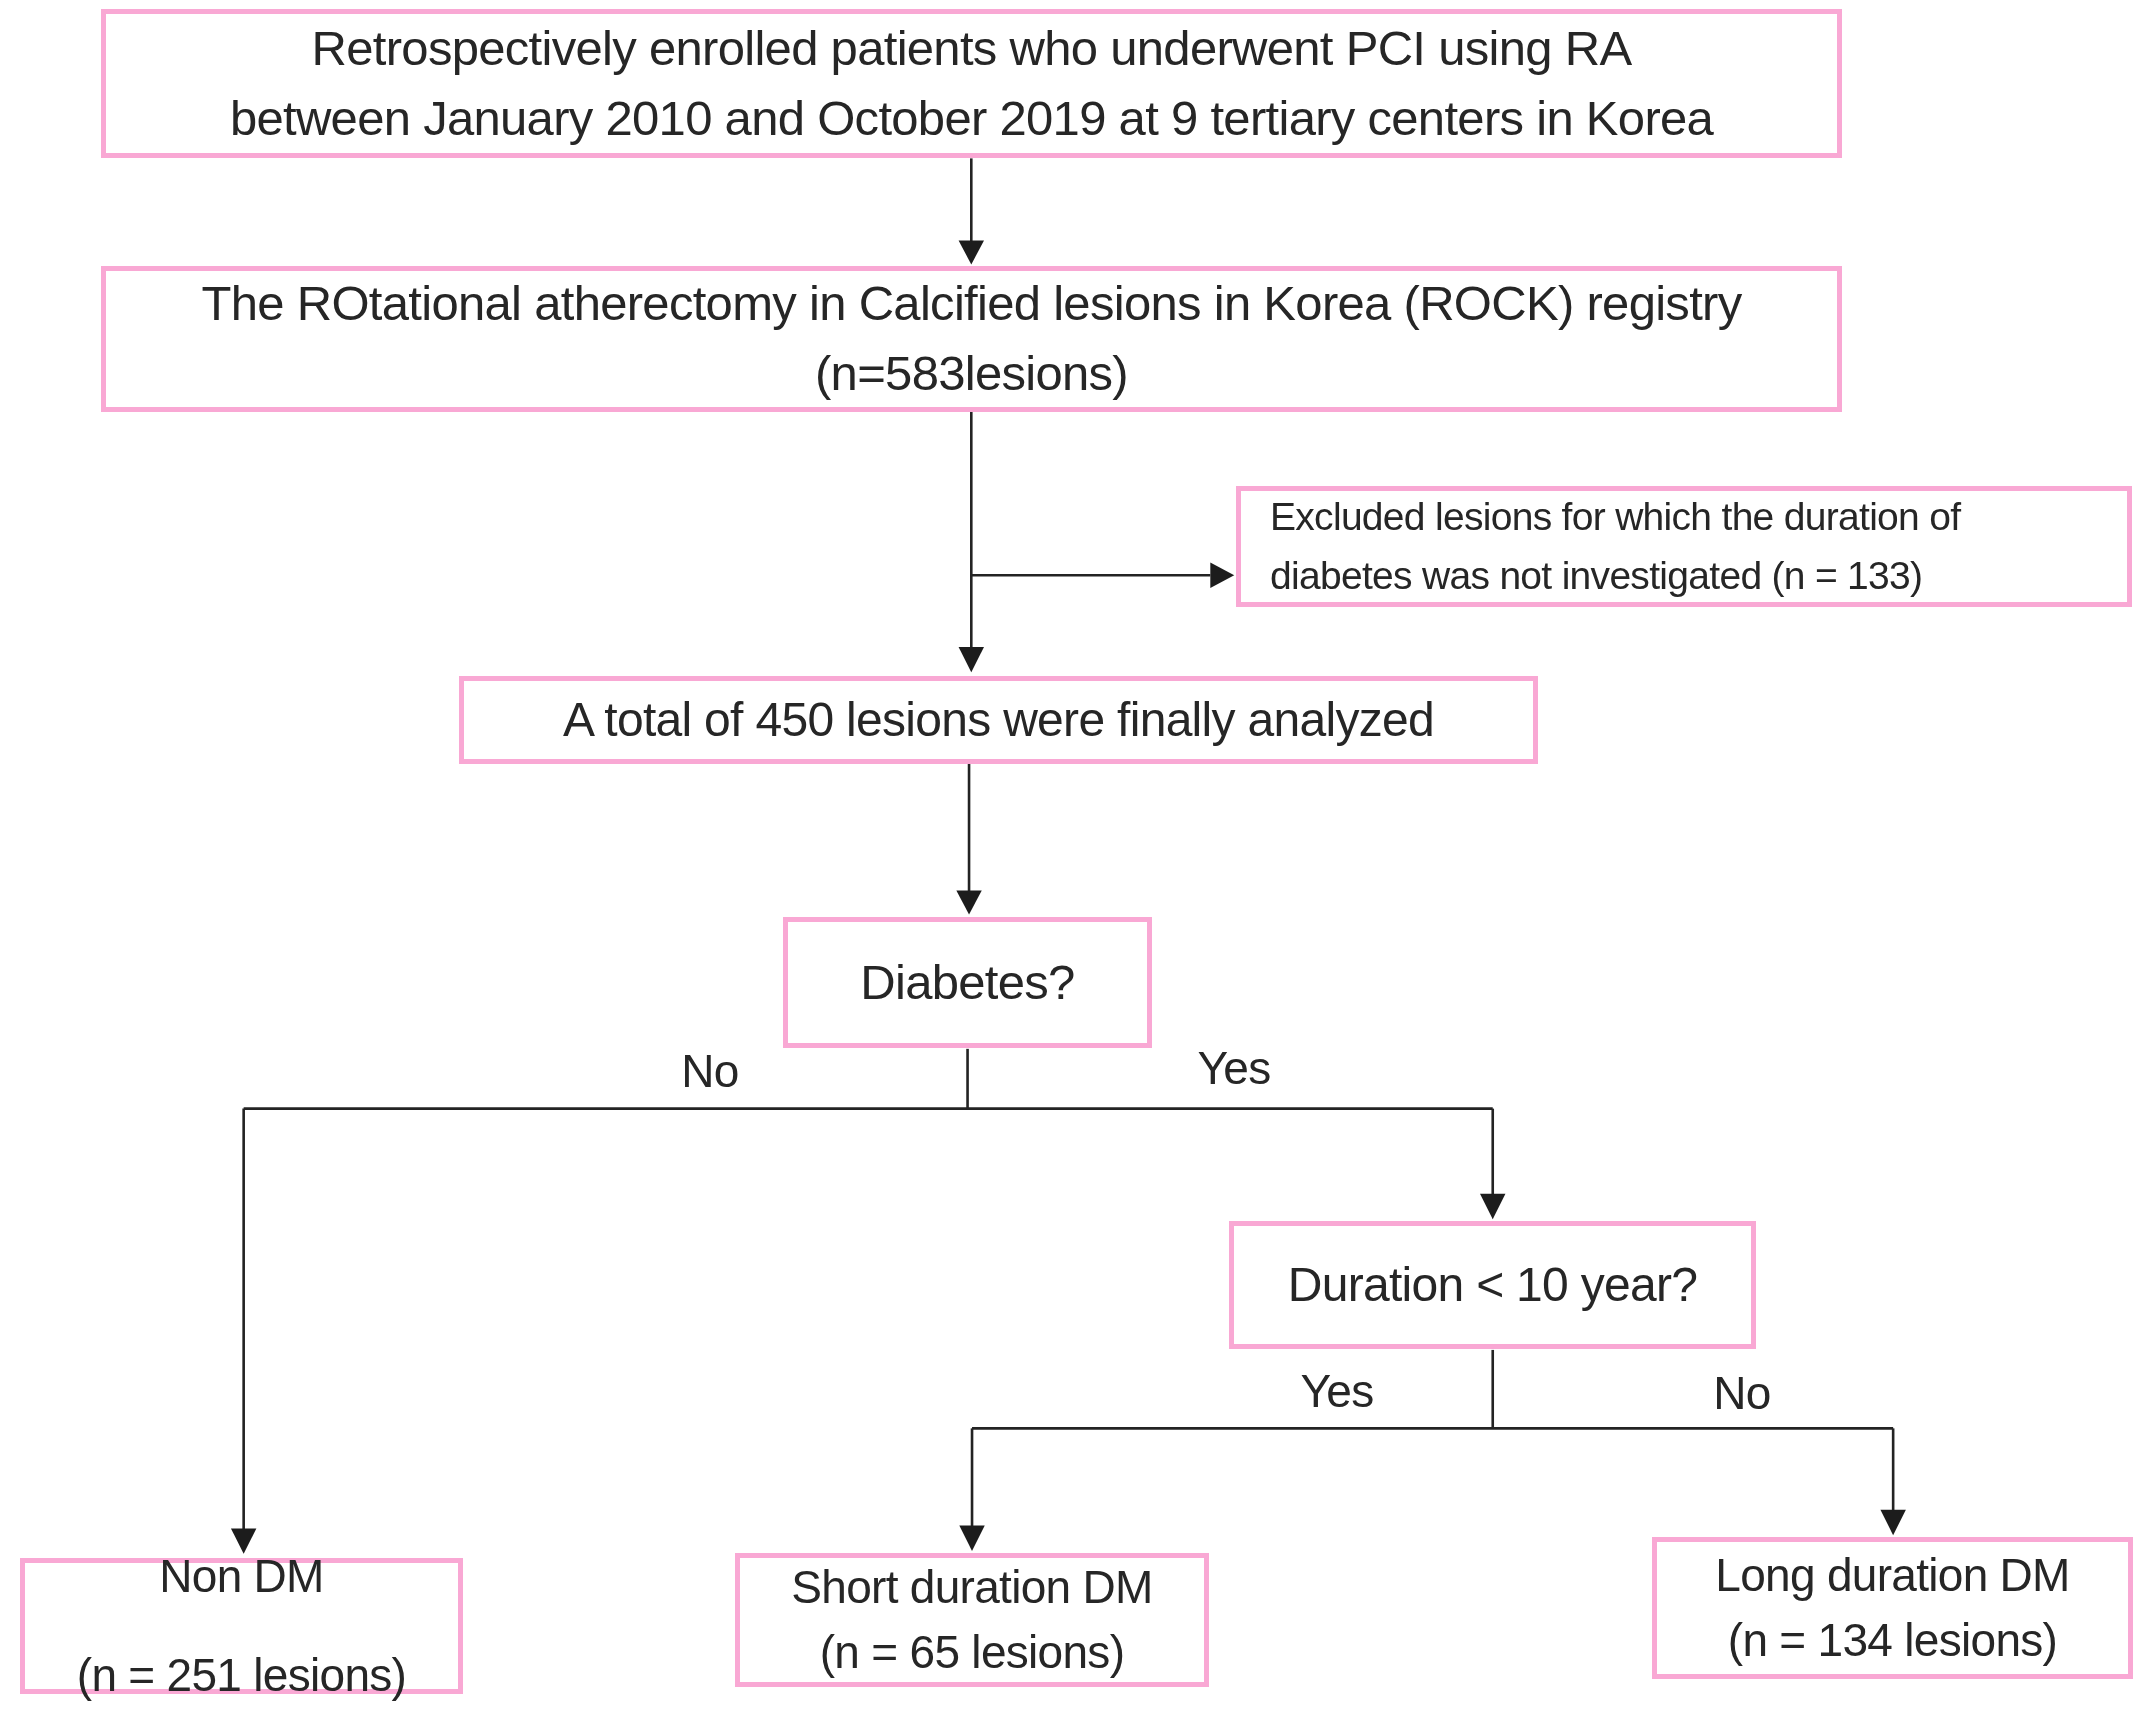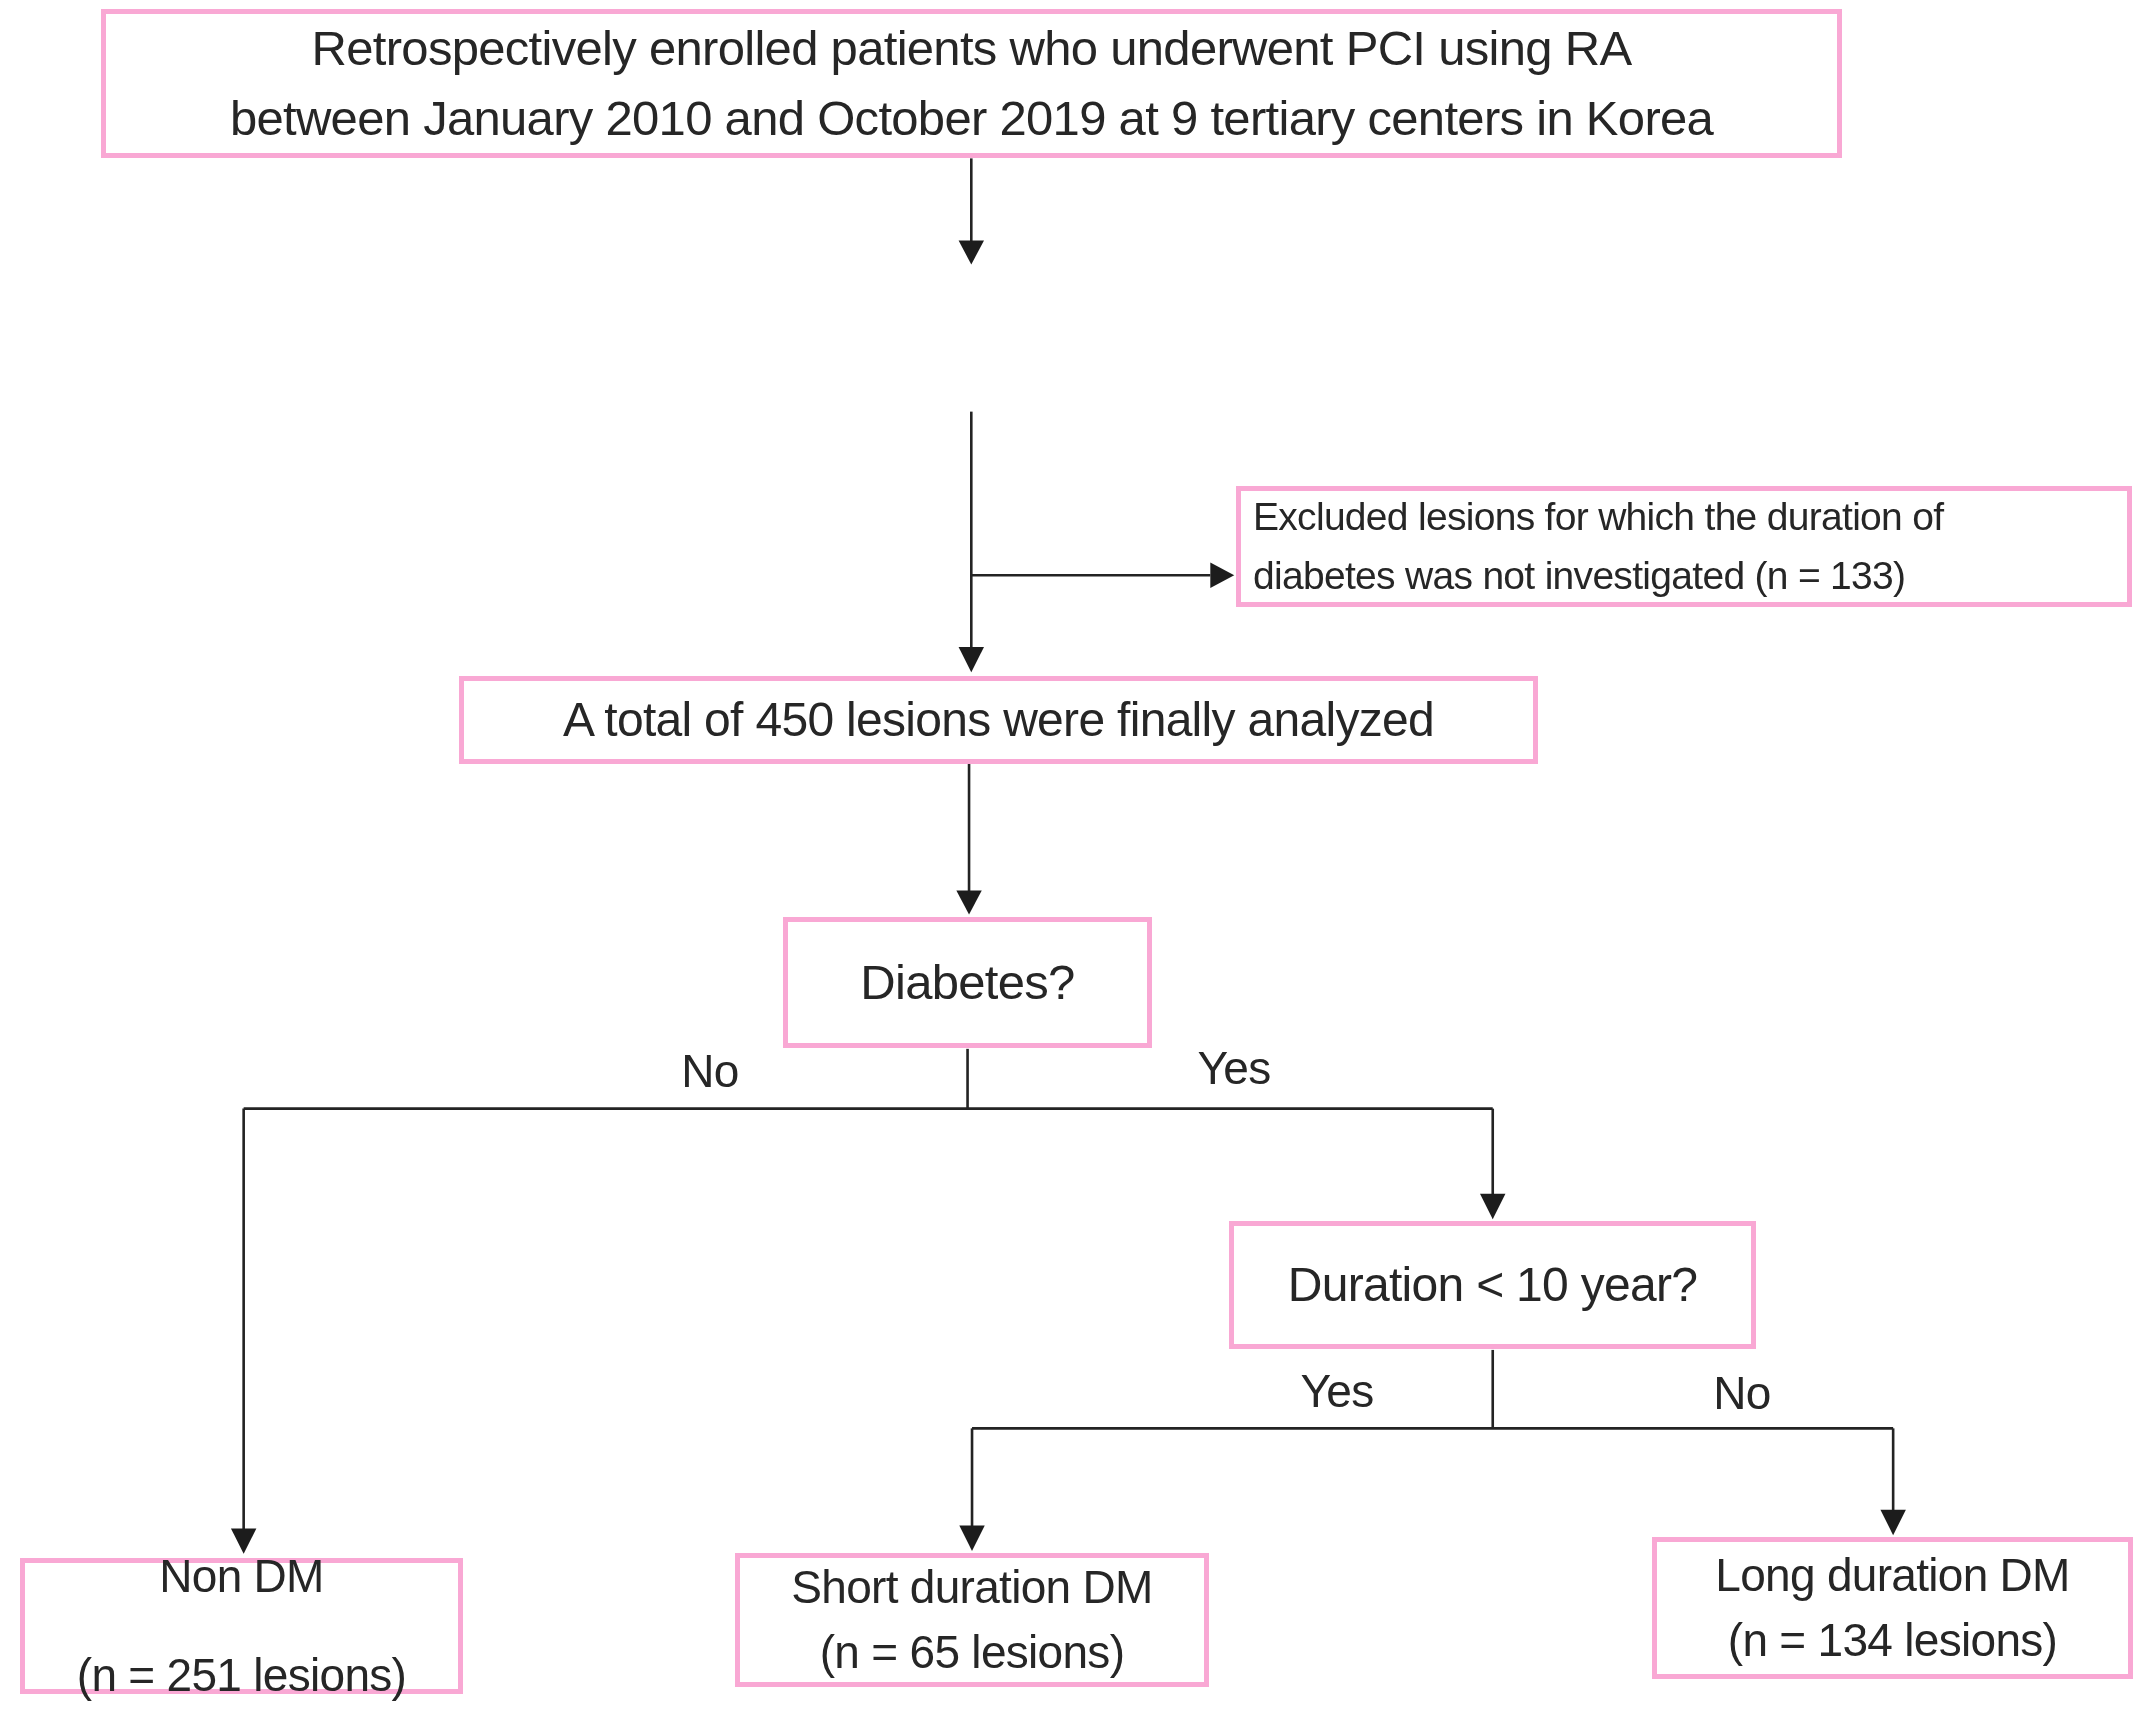--- a/index.html
+++ b/index.html
@@ -29,21 +29,21 @@
     align-items: center;
     justify-content: center;
     text-align: center;
     letter-spacing: -0.7px;
     line-height: 1.42;
   }
   .box .ln { white-space: nowrap; }
   #box-enrollment { left: 101px;  top: 9px;   width: 1741px; height: 149px; font-size: 49px; }
   #box-registry   { left: 101px;  top: 266px;  width: 1741px; height: 146px; font-size: 49px; }
   #box-excluded   { left: 1236px; top: 486px;  width: 896px; height: 121px; font-size: 39px;
-                    align-items: flex-start; text-align: left; padding-left: 12px; line-height: 1.5; }
+                    align-items: flex-start; text-align: left; padding-left: 29px; line-height: 1.5; }
   #box-analyzed   { left: 459px;  top: 676px;  width: 1079px; height: 88px; font-size: 48px; }
   #box-diabetes   { left: 783px; top: 917px; width: 369px;  height: 131px; font-size: 49px; }
   #box-duration   { left: 1229px; top: 1221px; width: 527px;  height: 128px; font-size: 48px; }
   #box-nondm      { left: 20px;   top: 1558px; width: 443px;  height: 136px; font-size: 46px; gap: 33px; }
   #box-shortdm    { left: 735px;  top: 1553px; width: 474px;  height: 134px; font-size: 46px; }
   #box-longdm     { left: 1652px; top: 1537px; width: 481px;  height: 142px; font-size: 46px; text-align: center; }
   .branch-label {
     position: absolute;
     font-size: 46px;
     letter-spacing: -0.7px;
@@ -99,20 +99,24 @@
       <line x1="2534" y1="1912" x2="2534" y2="2024"></line>
       <polygon points="2534,2055 2517,2021 2551,2021"></polygon>
     </g>
   </svg>
 
   <div class="box" id="box-enrollment">
     <span class="ln">Retrospectively enrolled patients who underwent PCI using RA</span>
     <span class="ln">between January 2010 and October 2019 at 9 tertiary centers in Korea</span>
   </div>
 
+  <div class="box" id="box-registry">
+    <span class="ln">The ROtational atherectomy in Calcified lesions in Korea (ROCK) registry</span>
+    <span class="ln">(n=583lesions)</span>
+  </div>
 
   <div class="box" id="box-excluded">
     <span class="ln">Excluded lesions for which the duration of</span>
     <span class="ln">diabetes was not investigated (n = 133)</span>
   </div>
 
   <div class="box" id="box-analyzed">
     <span class="ln">A total of 450 lesions were finally analyzed</span>
   </div>
 

